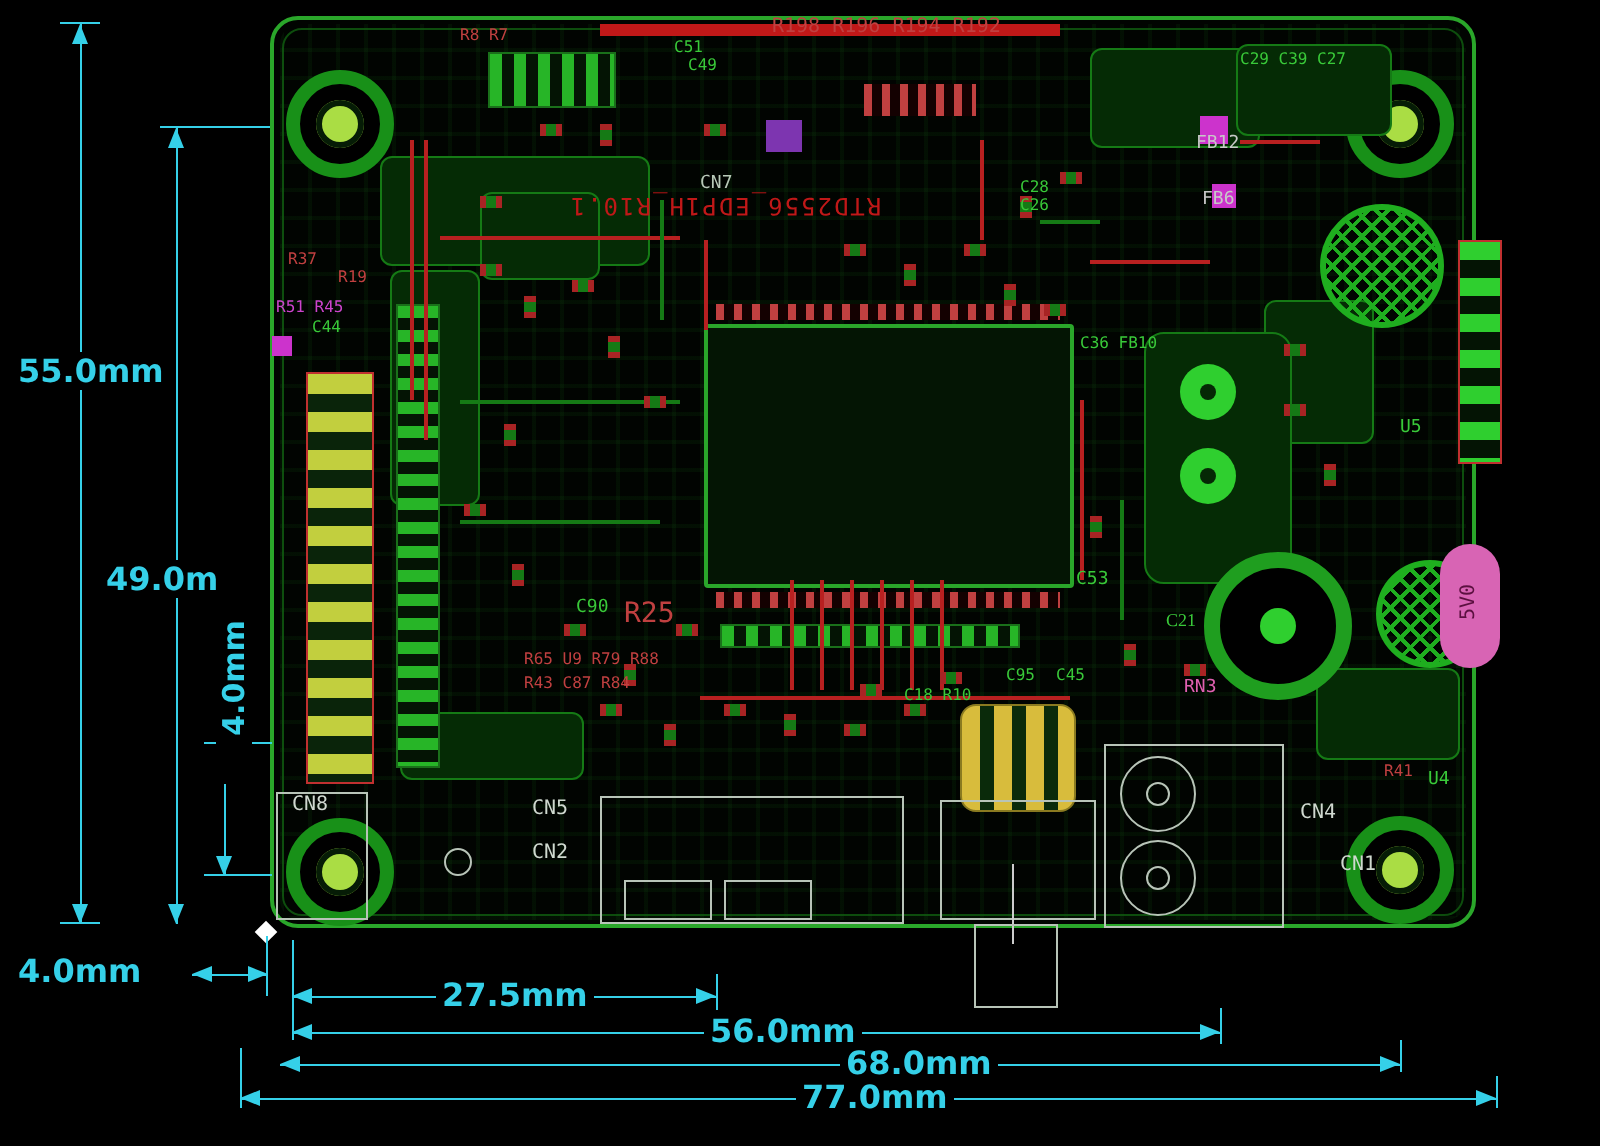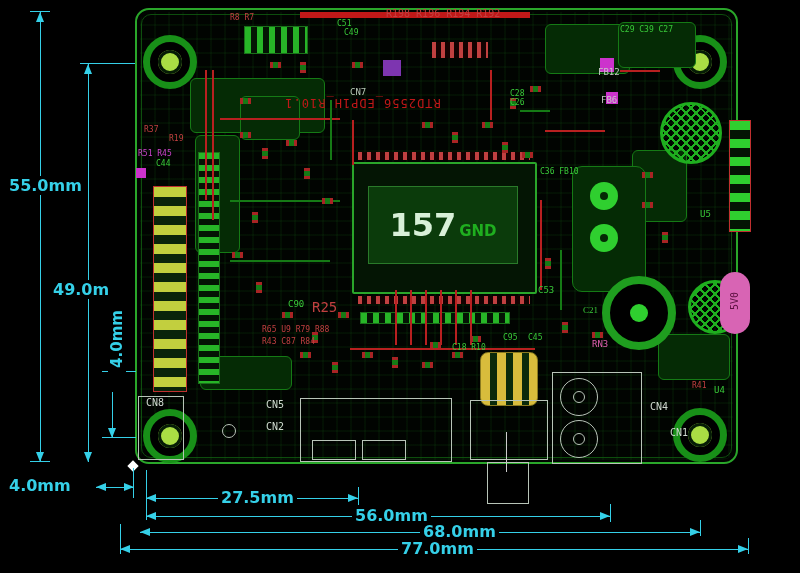--- a/index.html
+++ b/index.html
@@ -94,24 +94,20 @@
   <div class="pads-vb" style="left:729px;top:120px;width:22px;height:112px;"></div>
   <div class="pads-h" style="left:244px;top:26px;width:64px;height:28px;"></div>
   <div class="pads-r" style="left:432px;top:42px;width:56px;height:16px;"></div>
   <div class="pads-r" style="left:358px;top:152px;width:172px;height:8px;"></div>
   <div class="pads-r" style="left:358px;top:296px;width:172px;height:8px;"></div>
   <div class="pads-h" style="left:360px;top:312px;width:150px;height:12px;"></div>
   <div class="pads-gold" style="left:480px;top:352px;width:58px;height:54px;"></div>
   <div class="pads-goldv" style="left:153px;top:186px;width:34px;height:206px;"></div>
 
   <div class="icframe"></div>
-  <div class="screen">
-    <span class="v">157</span>
-    <span class="g">GND</span>
-  </div>
 
   <div class="pour" style="left:572px;top:166px;width:74px;height:126px;border-radius:10px;"></div>
   <div class="capc" style="left:590px;top:182px;width:28px;height:28px;"></div>
   <div class="dot" style="left:600px;top:192px;width:8px;height:8px;"></div>
   <div class="capc" style="left:590px;top:224px;width:28px;height:28px;"></div>
   <div class="dot" style="left:600px;top:234px;width:8px;height:8px;"></div>
   <div class="ring" style="left:602px;top:276px;width:74px;height:74px;"></div>
   <div class="capc" style="left:630px;top:304px;width:18px;height:18px;"></div>
   <div class="hatch" style="left:660px;top:102px;width:62px;height:62px;"></div>
   <div class="hatch" style="left:688px;top:280px;width:54px;height:54px;"></div>

